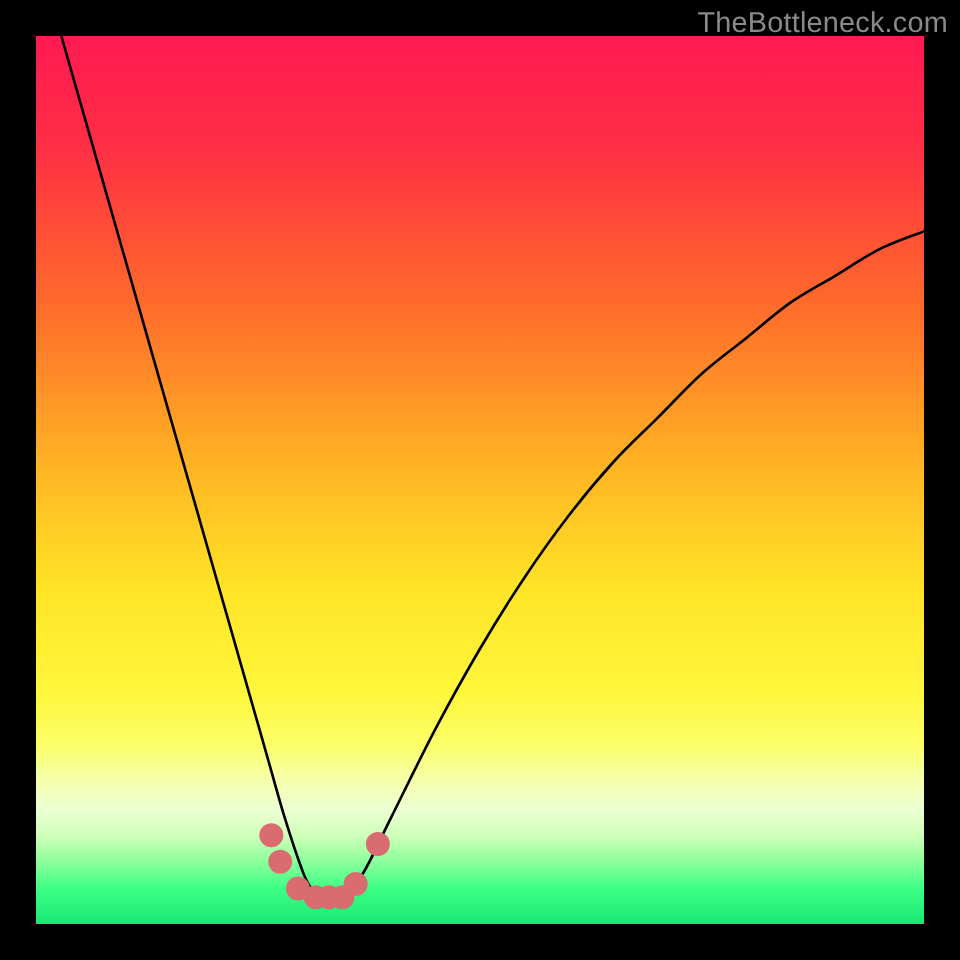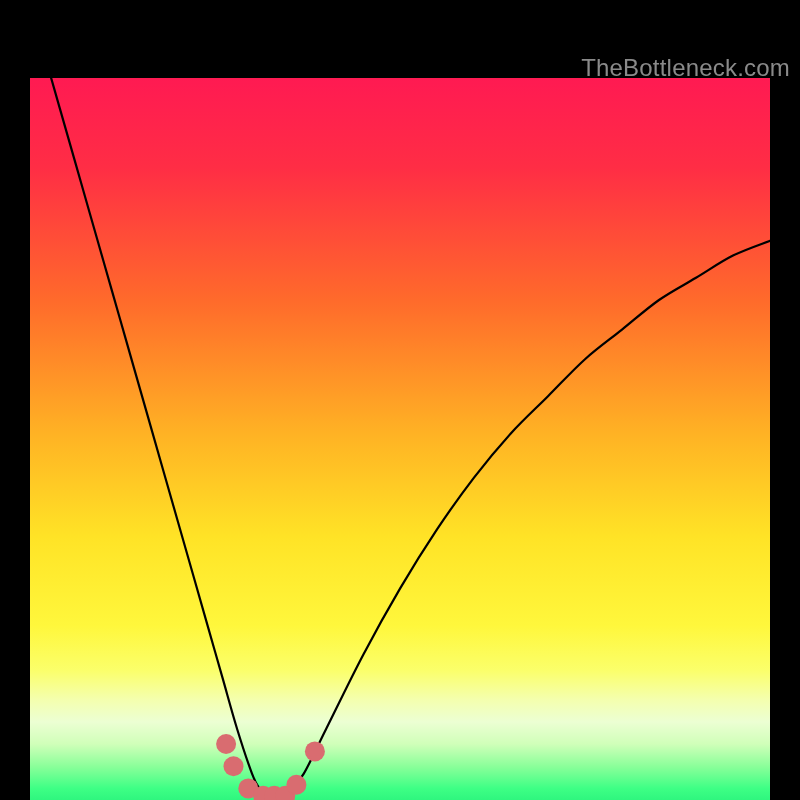--- a/index.html
+++ b/index.html
@@ -11,21 +11,20 @@
     background: #000;
     font-family: Arial, Helvetica, sans-serif;
   }
   .frame {
     position: absolute;
     left: 0;
     top: 0;
     width: 800px;
     height: 680px;
     background: #000;
-    margin-top: 48px;
   }
   .plot-area {
     position: absolute;
     left: 30px;
     top: 30px;
     width: 740px;
     height: 740px;
     overflow: hidden;
   }
   .rainbow-bg {

